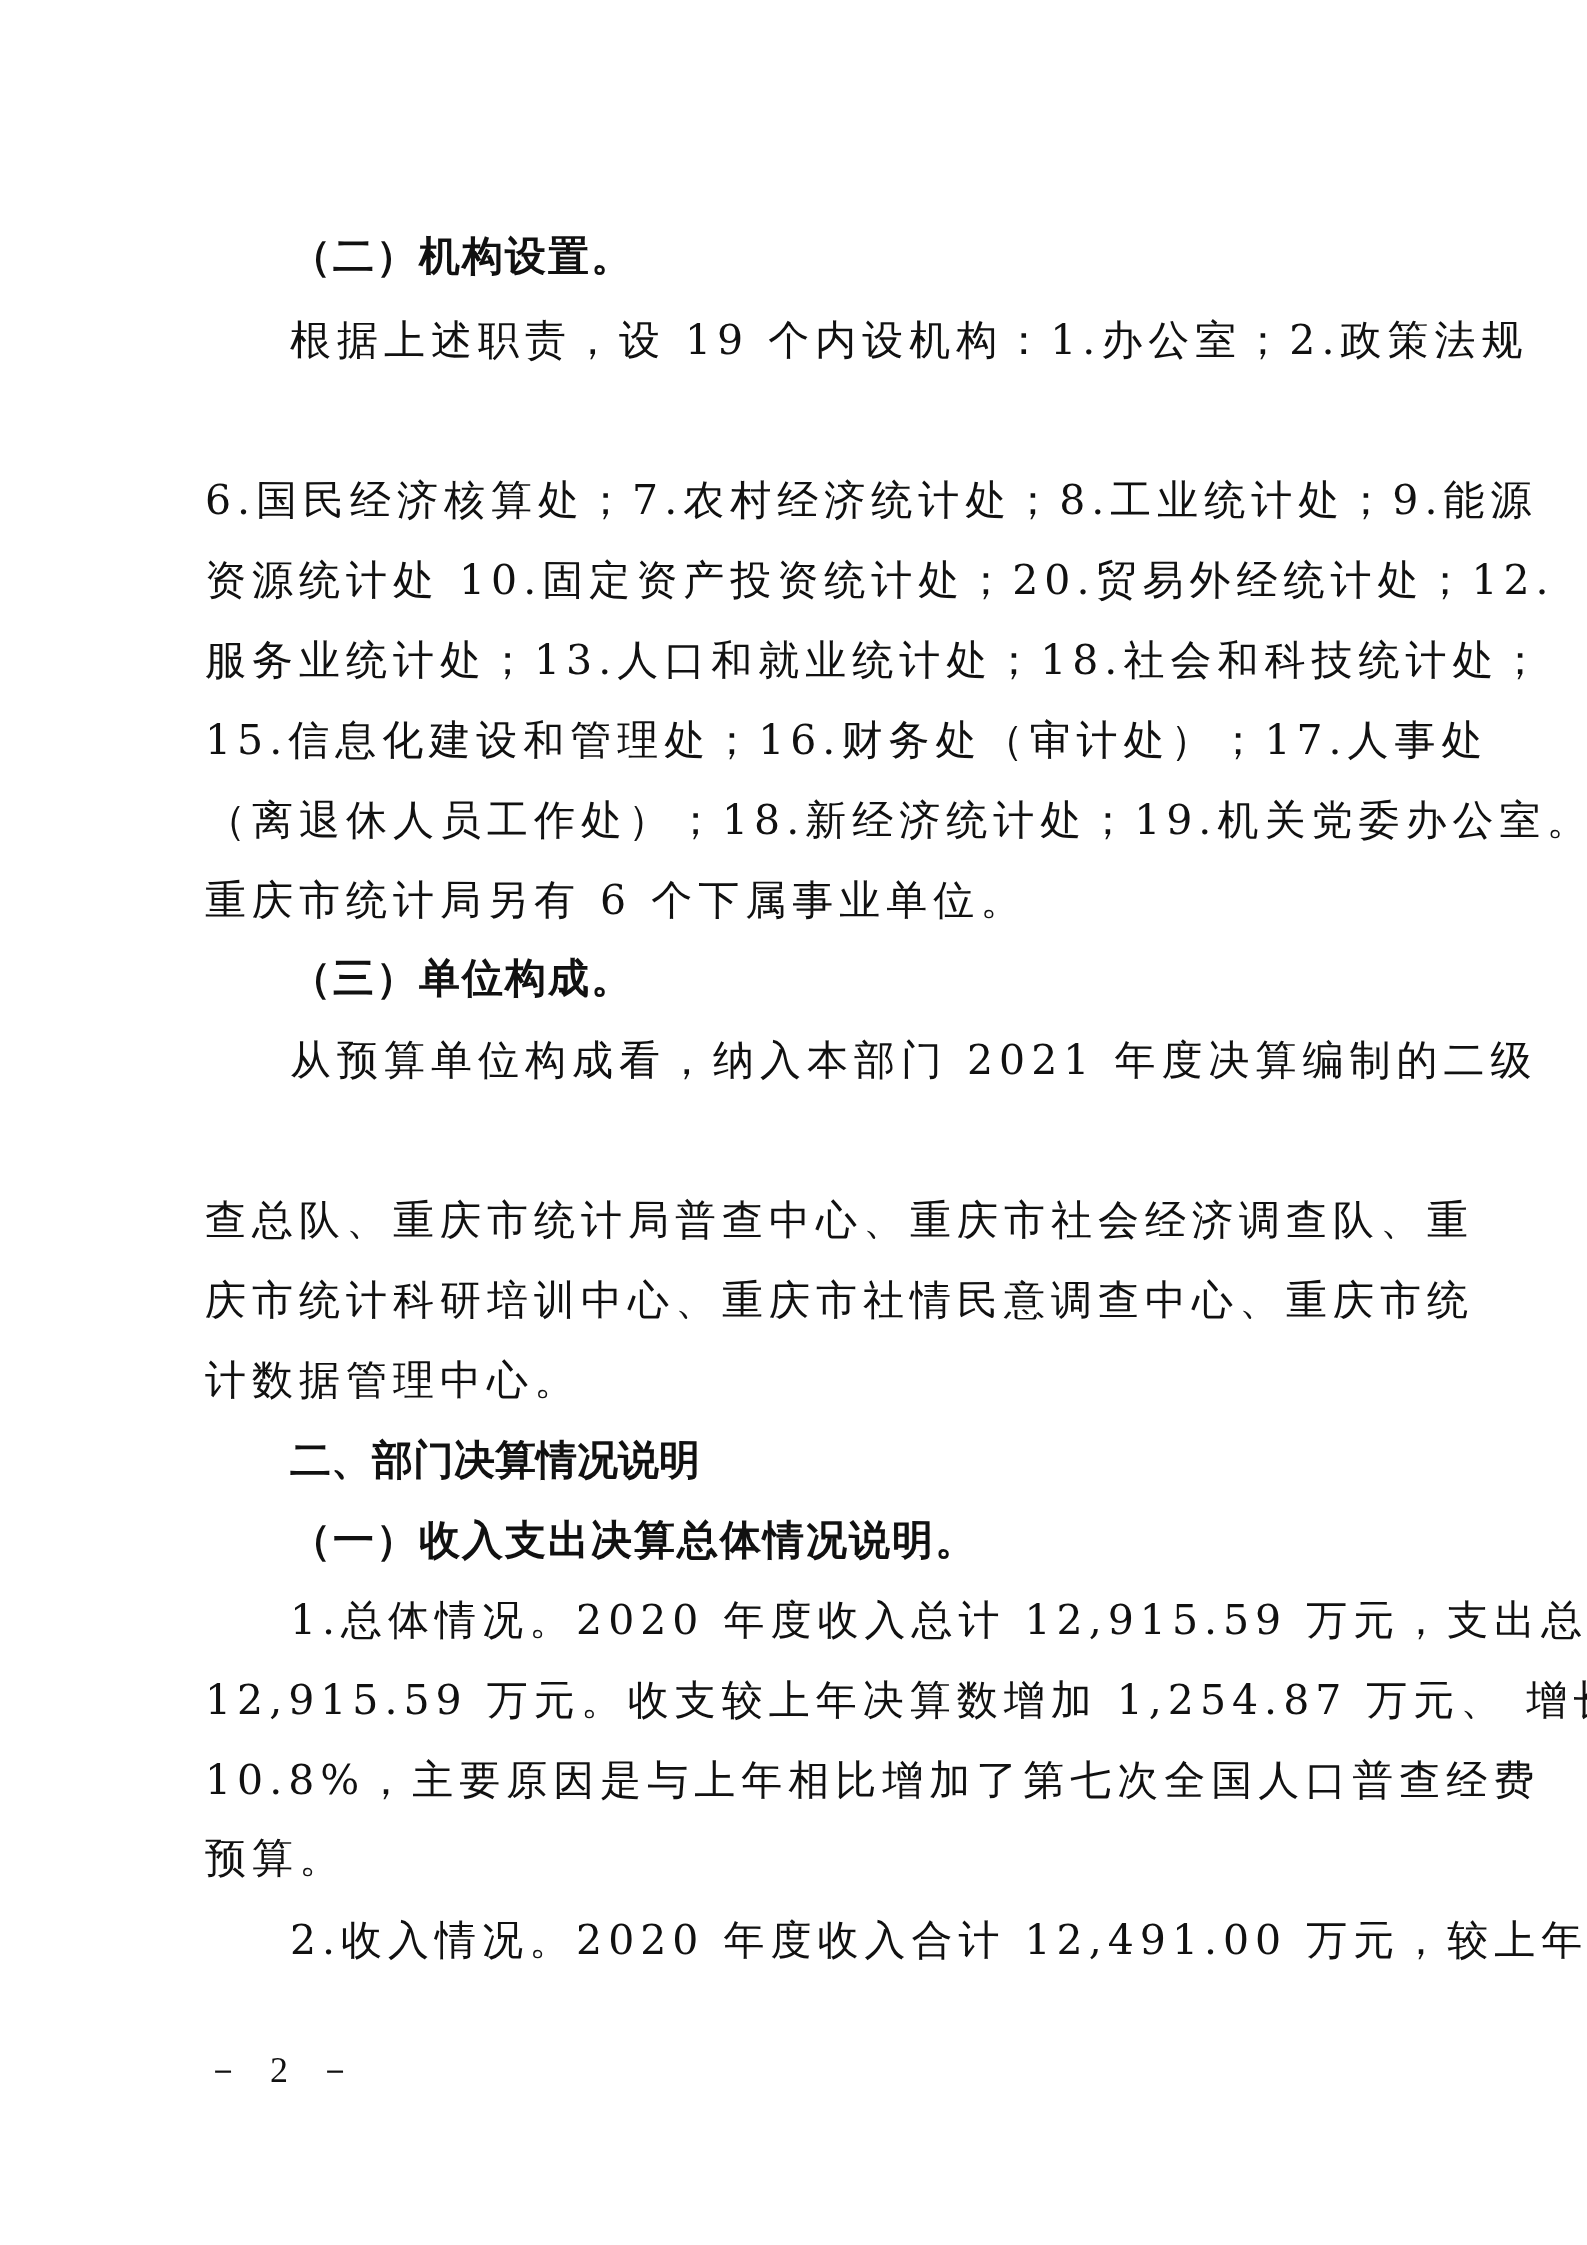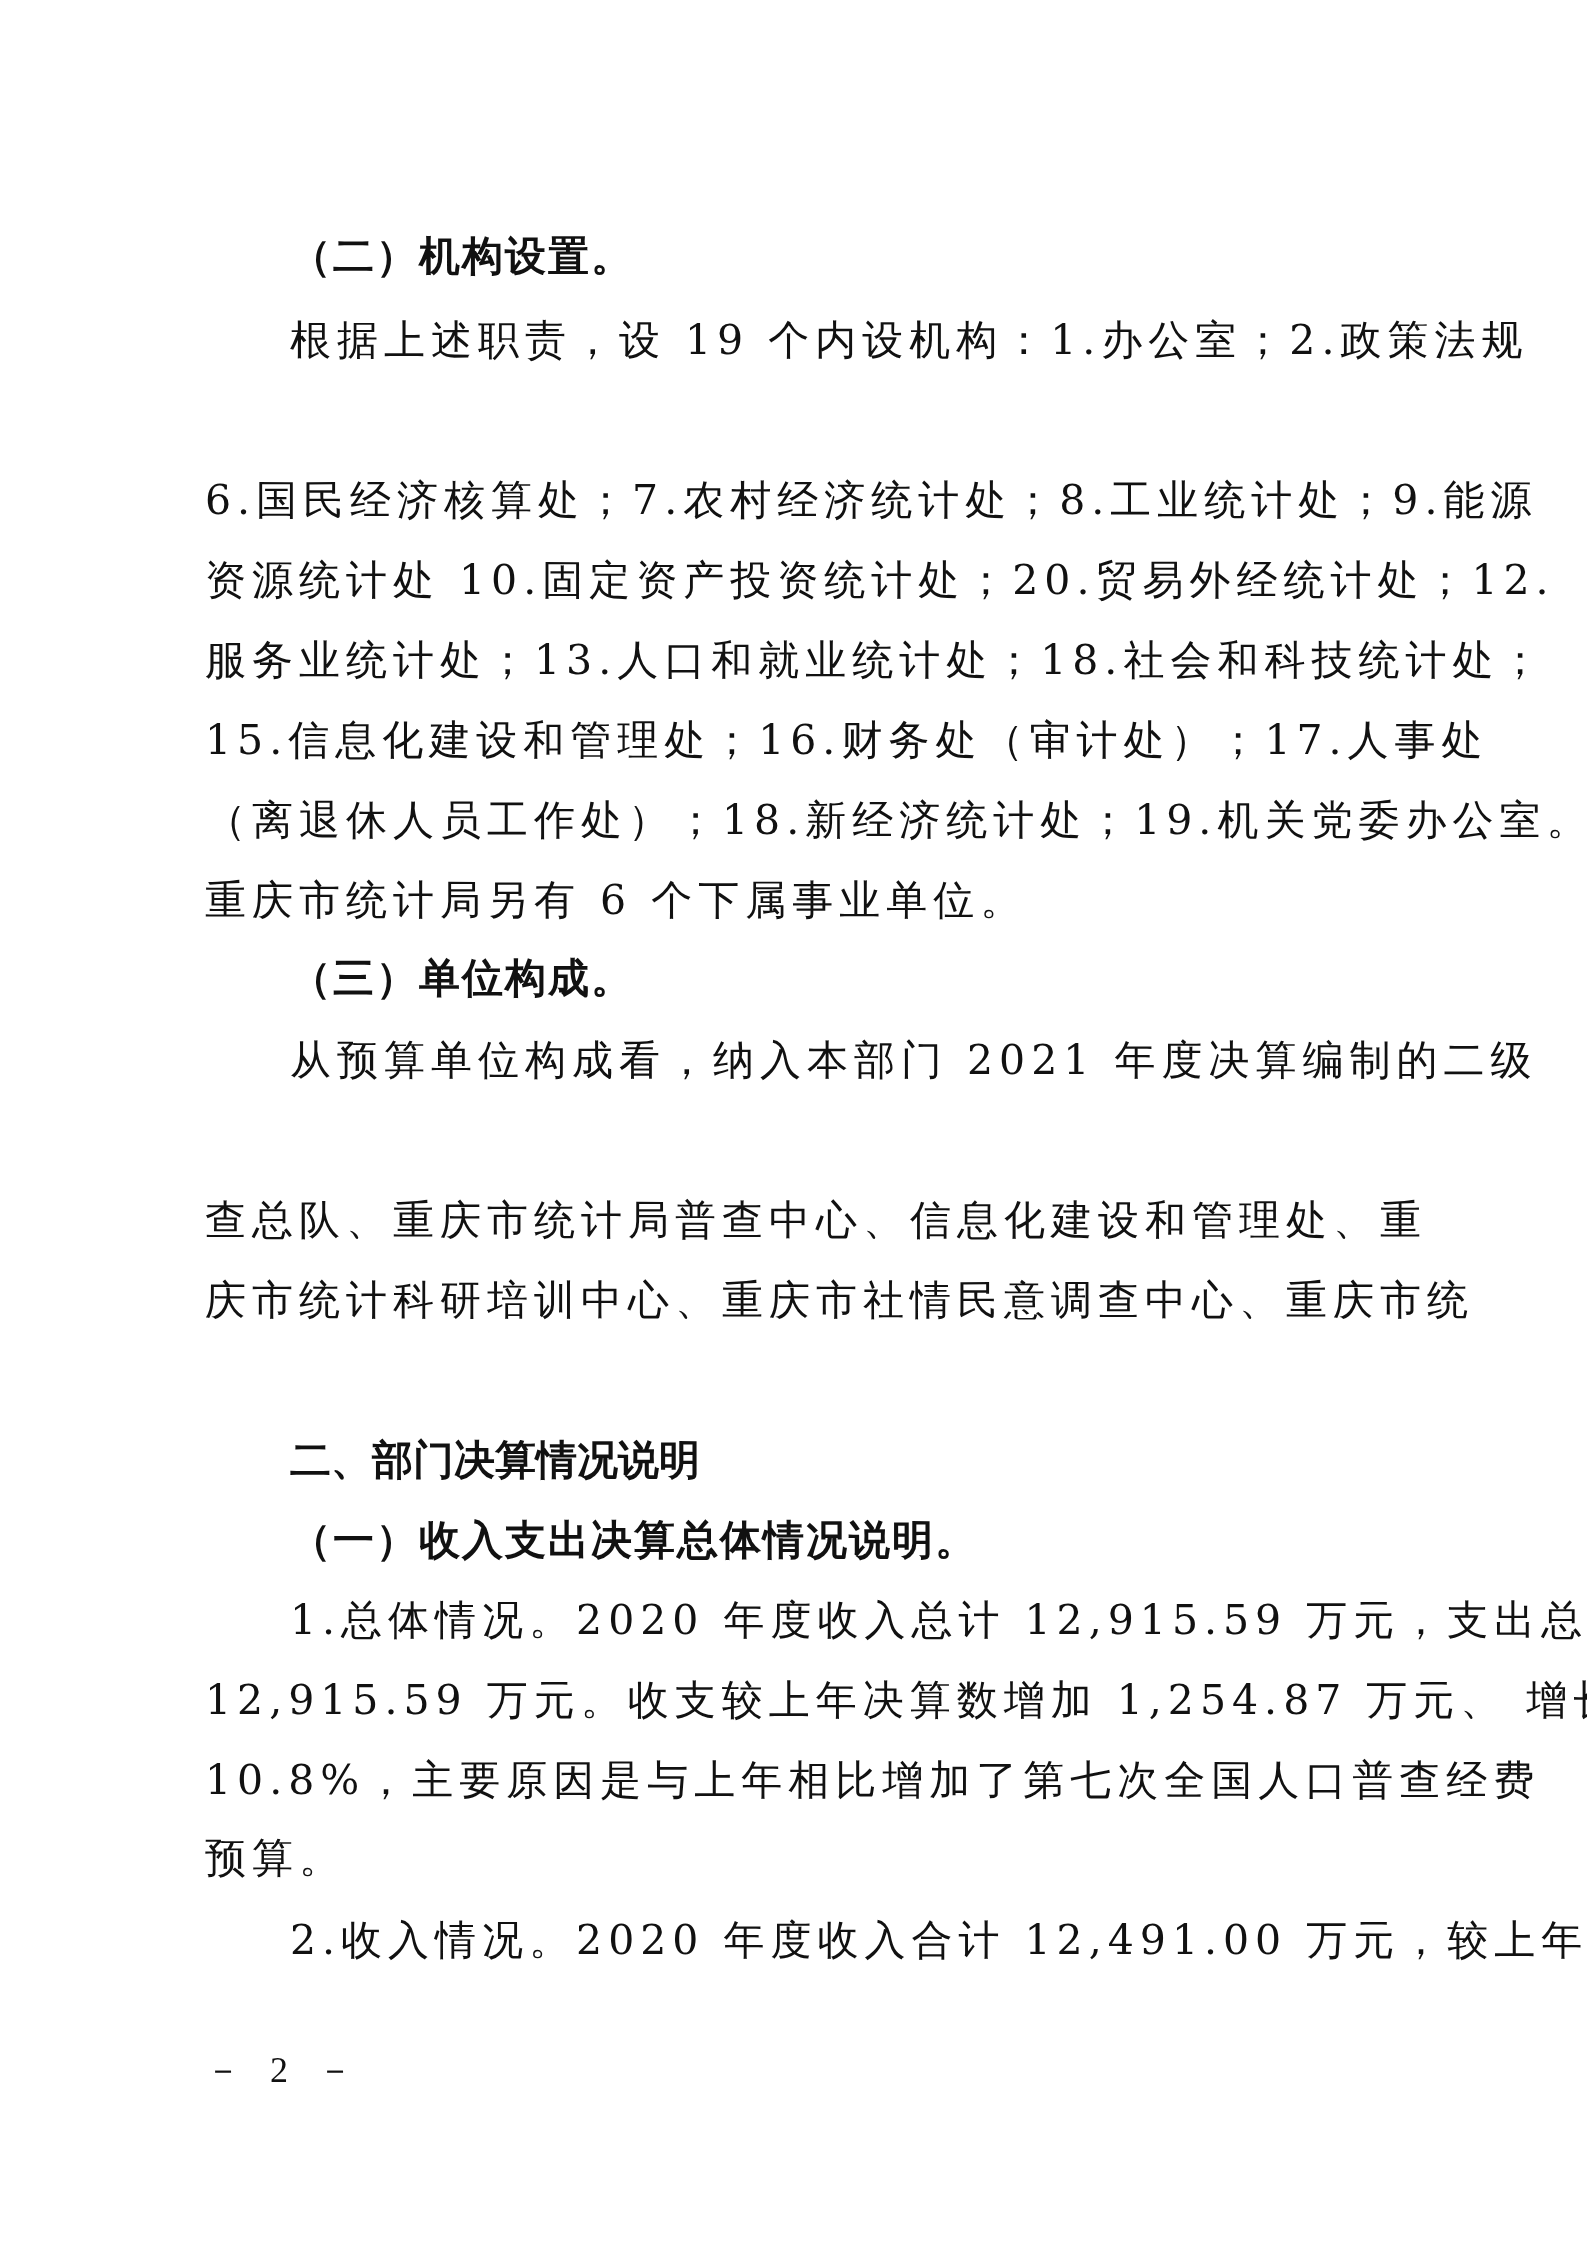--- a/index.html
+++ b/index.html
@@ -26,22 +26,23 @@
   <div class="line justify" style="top:472px">6.国民经济核算处；7.农村经济统计处；8.工业统计处；9.能源</div>
   <div class="line justify" style="top:552px">资源统计处 10.固定资产投资统计处；20.贸易外经统计处；12.</div>
   <div class="line justify" style="top:632px">服务业统计处；13.人口和就业统计处；18.社会和科技统计处；</div>
   <div class="line justify" style="top:712px">15.信息化建设和管理处；16.财务处（审计处）；17.人事处</div>
   <div class="line justify" style="top:792px">（离退休人员工作处）；18.新经济统计处；19.机关党委办公室。</div>
   <div class="line" style="top:872px">重庆市统计局另有 6 个下属事业单位。</div>
 
   <div class="line indent h-bold" style="top:950px">（三）单位构成。</div>
 
   <div class="line indent justify" style="top:1032px">从预算单位构成看，纳入本部门 2021 年度决算编制的二级</div>
-  <div class="line justify" style="top:1192px">查总队、重庆市统计局普查中心、信息化建设和管理处、重</div>
+  <div class="line justify" style="top:1192px">查总队、重庆市统计局普查中心、重庆市社会经济调查队、重</div>
   <div class="line justify" style="top:1272px">庆市统计科研培训中心、重庆市社情民意调查中心、重庆市统</div>
+  <div class="line" style="top:1352px">计数据管理中心。</div>
 
   <div class="line indent h2" style="top:1432px">二、部门决算情况说明</div>
 
   <div class="line indent h-bold" style="top:1512px">（一）收入支出决算总体情况说明。</div>
 
   <div class="line indent justify" style="top:1592px">1.总体情况。2020 年度收入总计 12,915.59 万元，支出总计</div>
   <div class="line justify" style="top:1672px">12,915.59 万元。收支较上年决算数增加 1,254.87 万元、 增长</div>
   <div class="line justify" style="top:1752px">10.8%，主要原因是与上年相比增加了第七次全国人口普查经费</div>
   <div class="line" style="top:1830px">预算。</div>
 

